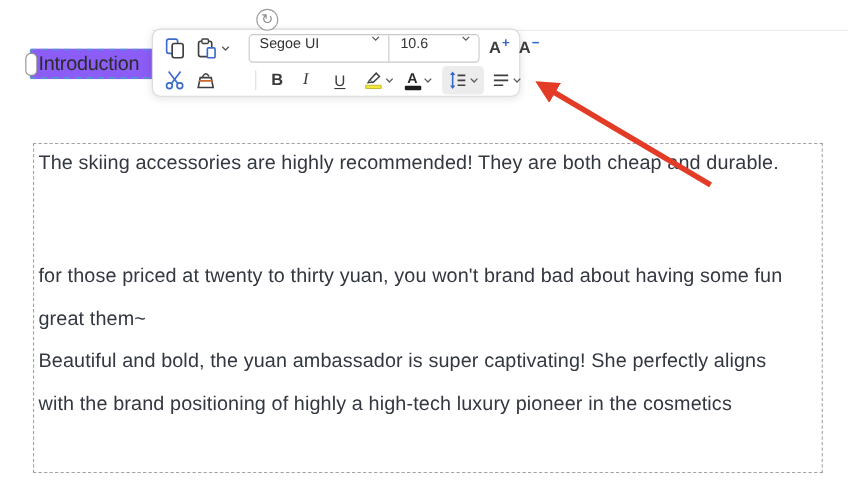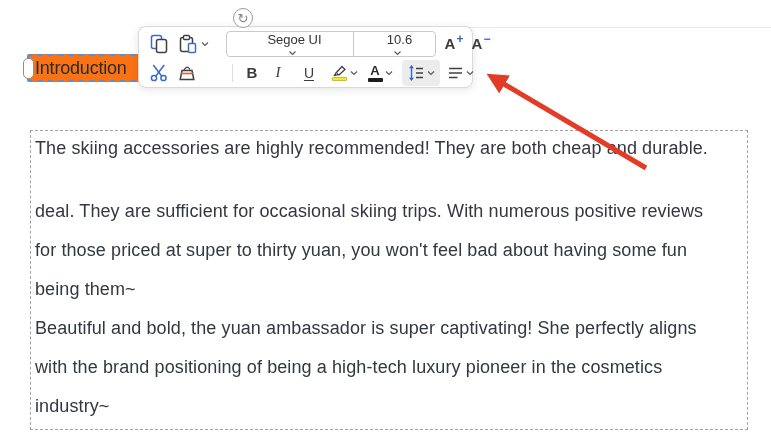--- a/index.html
+++ b/index.html
@@ -1,22 +1,22 @@
 <!DOCTYPE html>
 <html><head>
 <meta charset="utf-8">
 <style>
   html,body{margin:0;padding:0;background:#fff;}
   .stage{position:relative;width:771px;height:443px;background:#ffffff;overflow:hidden;
          font-family:"Liberation Sans",sans-serif;}
   .top-rule{position:absolute;left:138px;top:27px;width:633px;height:1px;background:#ebebeb;}
 
   
-  .title-box{position:absolute;left:27px;top:54px;width:150px;height:28px;
-             border:2px dashed #5b8fd4;border-radius:2px;box-sizing:border-box;background:#f97316;z-index:2;}
+  .title-box{position:absolute;left:27px;top:44px;width:150px;height:28px;
+             border:2px dashed #5b8fd4;border-radius:2px;box-sizing:border-box;background:#8b5cf6;z-index:2;}
   .title-text{position:absolute;left:6px;top:2px;font-size:18px;color:#2b2b2b;white-space:nowrap;
               letter-spacing:-0.2px;}
   .sel-handle{position:absolute;left:-6px;top:2px;width:9px;height:19px;background:#fff;
               border:1px solid #8f8f8f;border-radius:5px;}
 
   
   .rotate-handle{position:absolute;left:233px;top:8px;width:20px;height:20px;border:1.5px solid #9c9c9c;
                  border-radius:50%;background:#fff;z-index:12;display:flex;align-items:center;
                  justify-content:center;color:#8a8a8a;font-size:13px;line-height:1;
                  font-family:"DejaVu Sans",sans-serif;box-sizing:border-box;}
@@ -26,21 +26,21 @@
            border:1px solid #d9d9d9;border-radius:8px;box-shadow:0 2px 8px rgba(0,0,0,.10);
            z-index:10;box-sizing:border-box;}
   .tb-row{display:flex;align-items:center;height:29px;padding-left:7px;}
   .tb-row.r1{margin-top:2px;}
   .tb-btn{display:flex;align-items:center;justify-content:center;height:26px;border-radius:4px;
           cursor:default;flex:0 0 auto;}
   .tb-sep{width:1px;height:18px;background:#dcdcdc;margin-left:32px;flex:0 0 auto;}
   .chev{margin-left:2px;display:block;}
   .combo{display:flex;align-items:stretch;height:26px;border:1px solid #c9c9c9;border-radius:4px;
          margin-left:14px;box-sizing:border-box;background:#fff;flex:0 0 auto;}
-  .combo-seg{display:flex;align-items:center;flex-direction:column;}
+  .combo-seg{display:flex;align-items:flex-start;}
   .combo-name{width:117px;padding-left:9px;}
   .combo-size{width:71px;padding-left:10px;}
   .combo-div{width:1px;background:#c9c9c9;}
   .combo-txt{font-size:13px;color:#333;flex:1;}
   .combo-seg .chev{margin-right:7px;}
   .af{font-size:15px;font-weight:600;color:#3b3b3b;line-height:1;}
   .af-sign{color:#2f66c8;font-size:12px;font-weight:700;position:relative;top:-5px;margin-left:1px;line-height:1;}
   .glyph-b{font-size:15px;font-weight:800;color:#3b3b3b;}
   .glyph-i{font-family:"Liberation Serif",serif;font-style:italic;font-size:15px;color:#3b3b3b;}
   .glyph-u{font-size:14px;color:#3b3b3b;text-decoration:underline;text-underline-offset:2px;}
@@ -187,26 +187,24 @@
         </svg>
         <svg class="chev" width="8" height="6" viewBox="0 0 8 6">
           <path d="M1,1.5 L4,4.5 L7,1.5" fill="none" stroke="#5a5a5a" stroke-width="1.2"></path>
         </svg>
       </div>
     </div>
   </div>
 
   <div class="doc-box">
     <div class="doc-line" style="top:7px">The skiing accessories are highly recommended! They are both cheap and durable.</div>
-    <div class="doc-line" style="top:70px">deal. They are sufficient for occasional skiing trips. With numerous positive reviews</div>
-    <div class="doc-line" style="top:109px">for those priced at super to thirty yuan, you won't feel bad about having some fun</div>
-    <div class="doc-line" style="top:148px">being them~</div>
+    <div class="doc-line" style="top:109px">for those priced at twenty to thirty yuan, you won't brand bad about having some fun</div>
+    <div class="doc-line" style="top:148px">great them~</div>
     <div class="doc-line" style="top:187px">Beautiful and bold, the yuan ambassador is super captivating! She perfectly aligns</div>
-    <div class="doc-line" style="top:226px">with the brand positioning of being a high-tech luxury pioneer in the cosmetics</div>
-    <div class="doc-line" style="top:265px">industry~</div>
+    <div class="doc-line" style="top:226px">with the brand positioning of highly a high-tech luxury pioneer in the cosmetics</div>
   </div>
 
   <svg class="arrow-svg" width="771" height="443" viewBox="0 0 771 443">
     <defs>
       <marker id="ah" viewBox="0 0 10 10" refX="7" refY="5" markerWidth="4.2" markerHeight="4.2" orient="auto">
         <path d="M0,0 L10,5 L0,10 z" fill="#e23b26"></path>
       </marker>
     </defs>
     <line x1="646" y1="168" x2="492" y2="77" stroke="#e23b26" stroke-width="5" marker-end="url(#ah)"></line>
   </svg>

